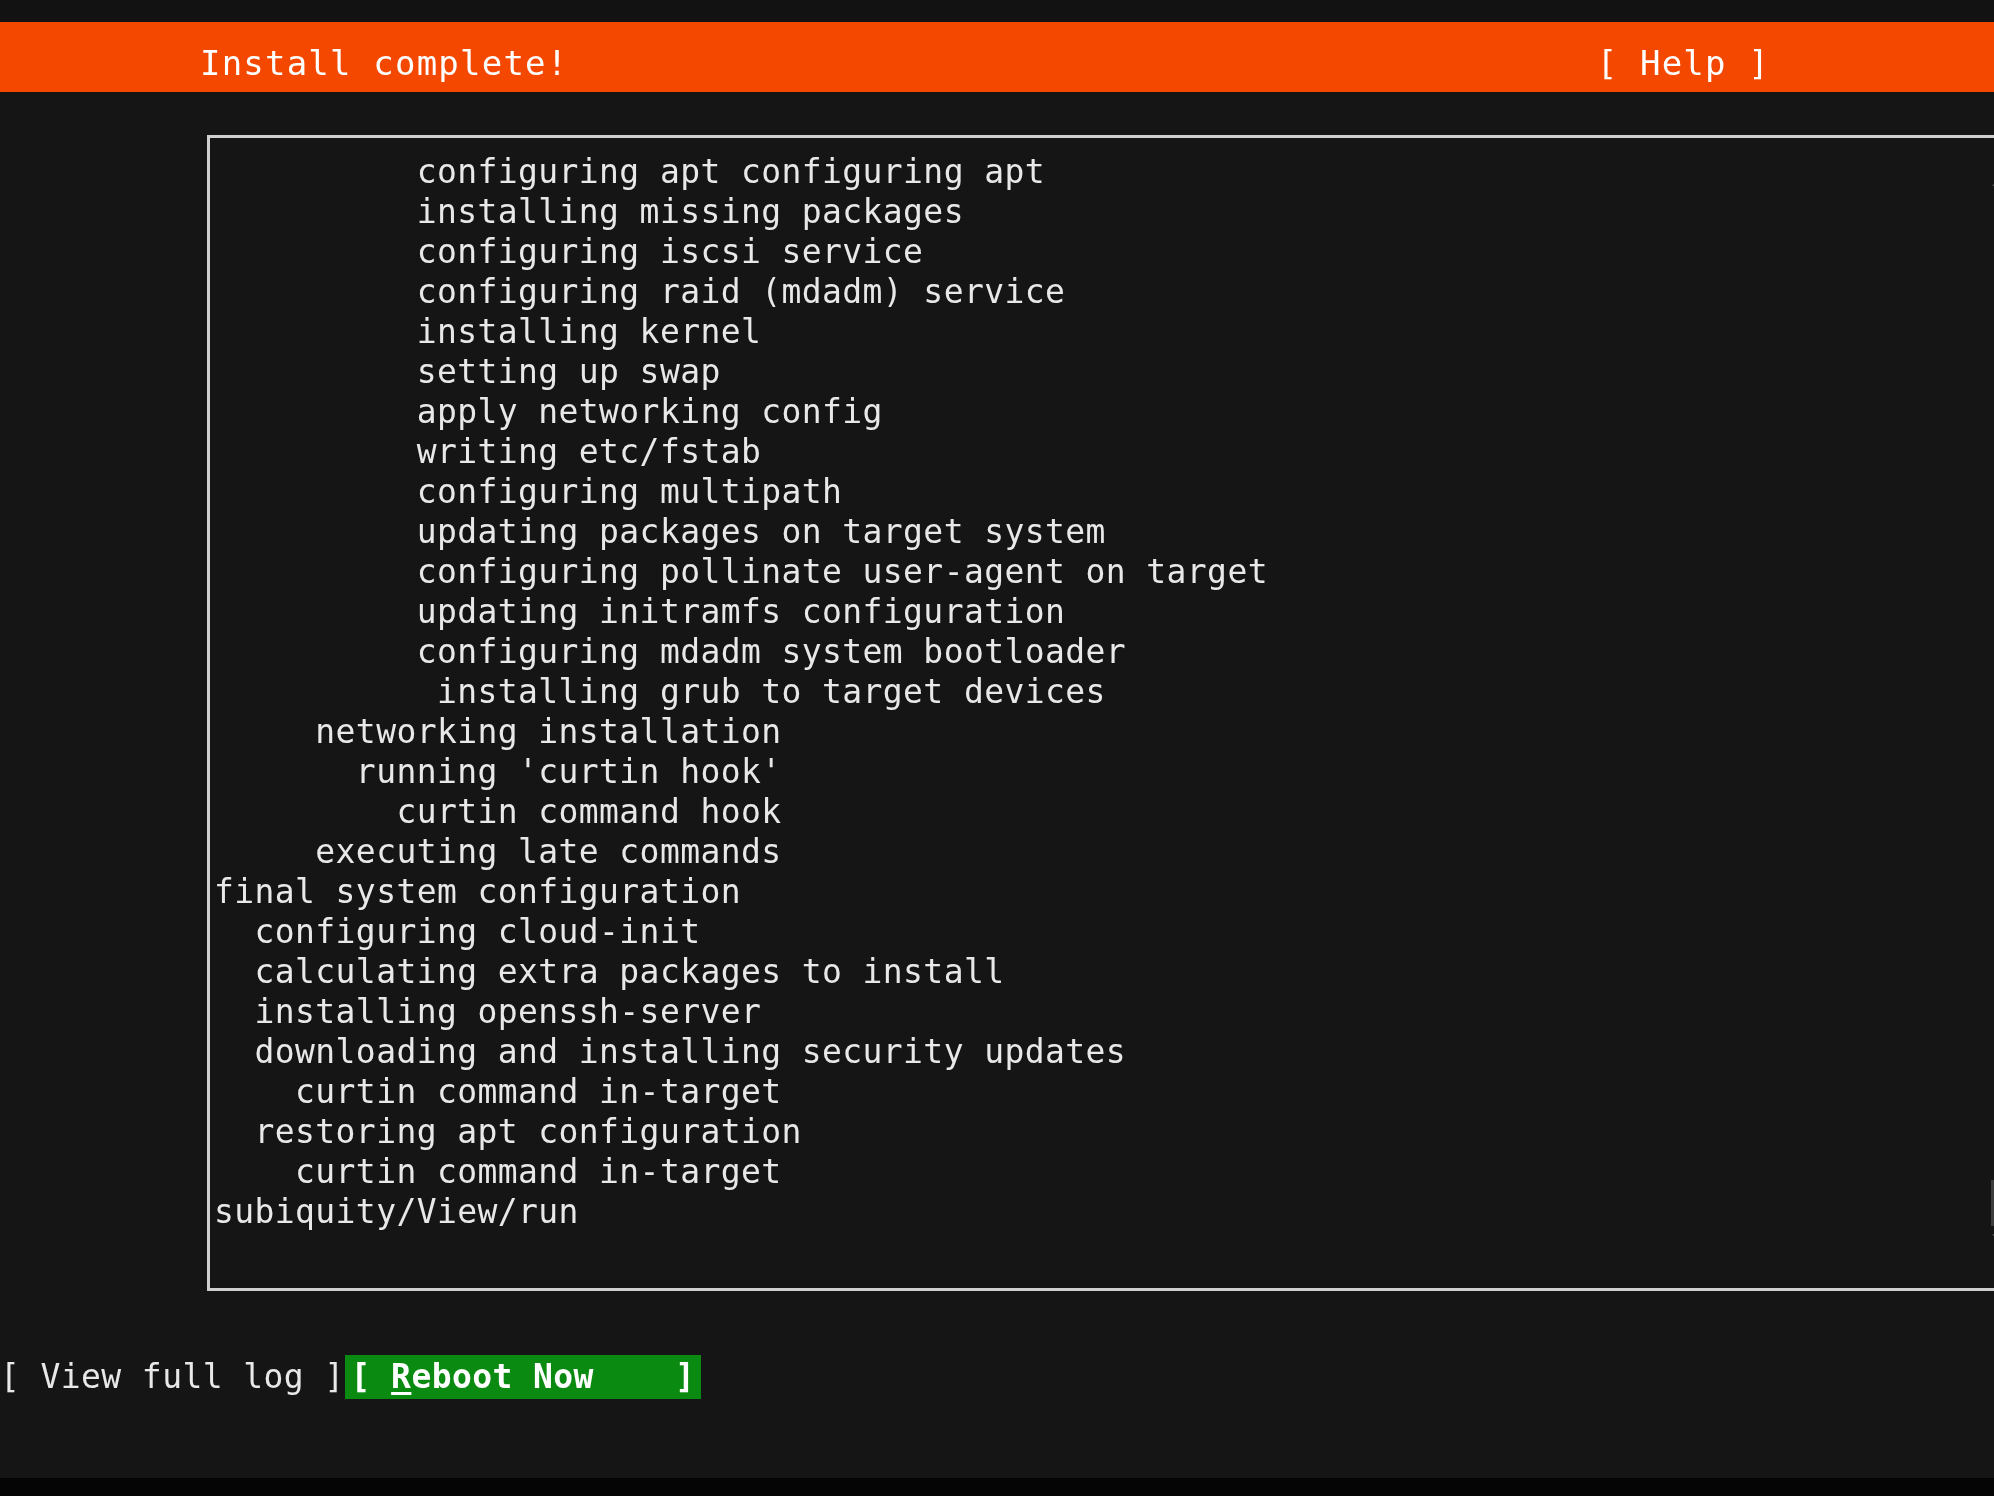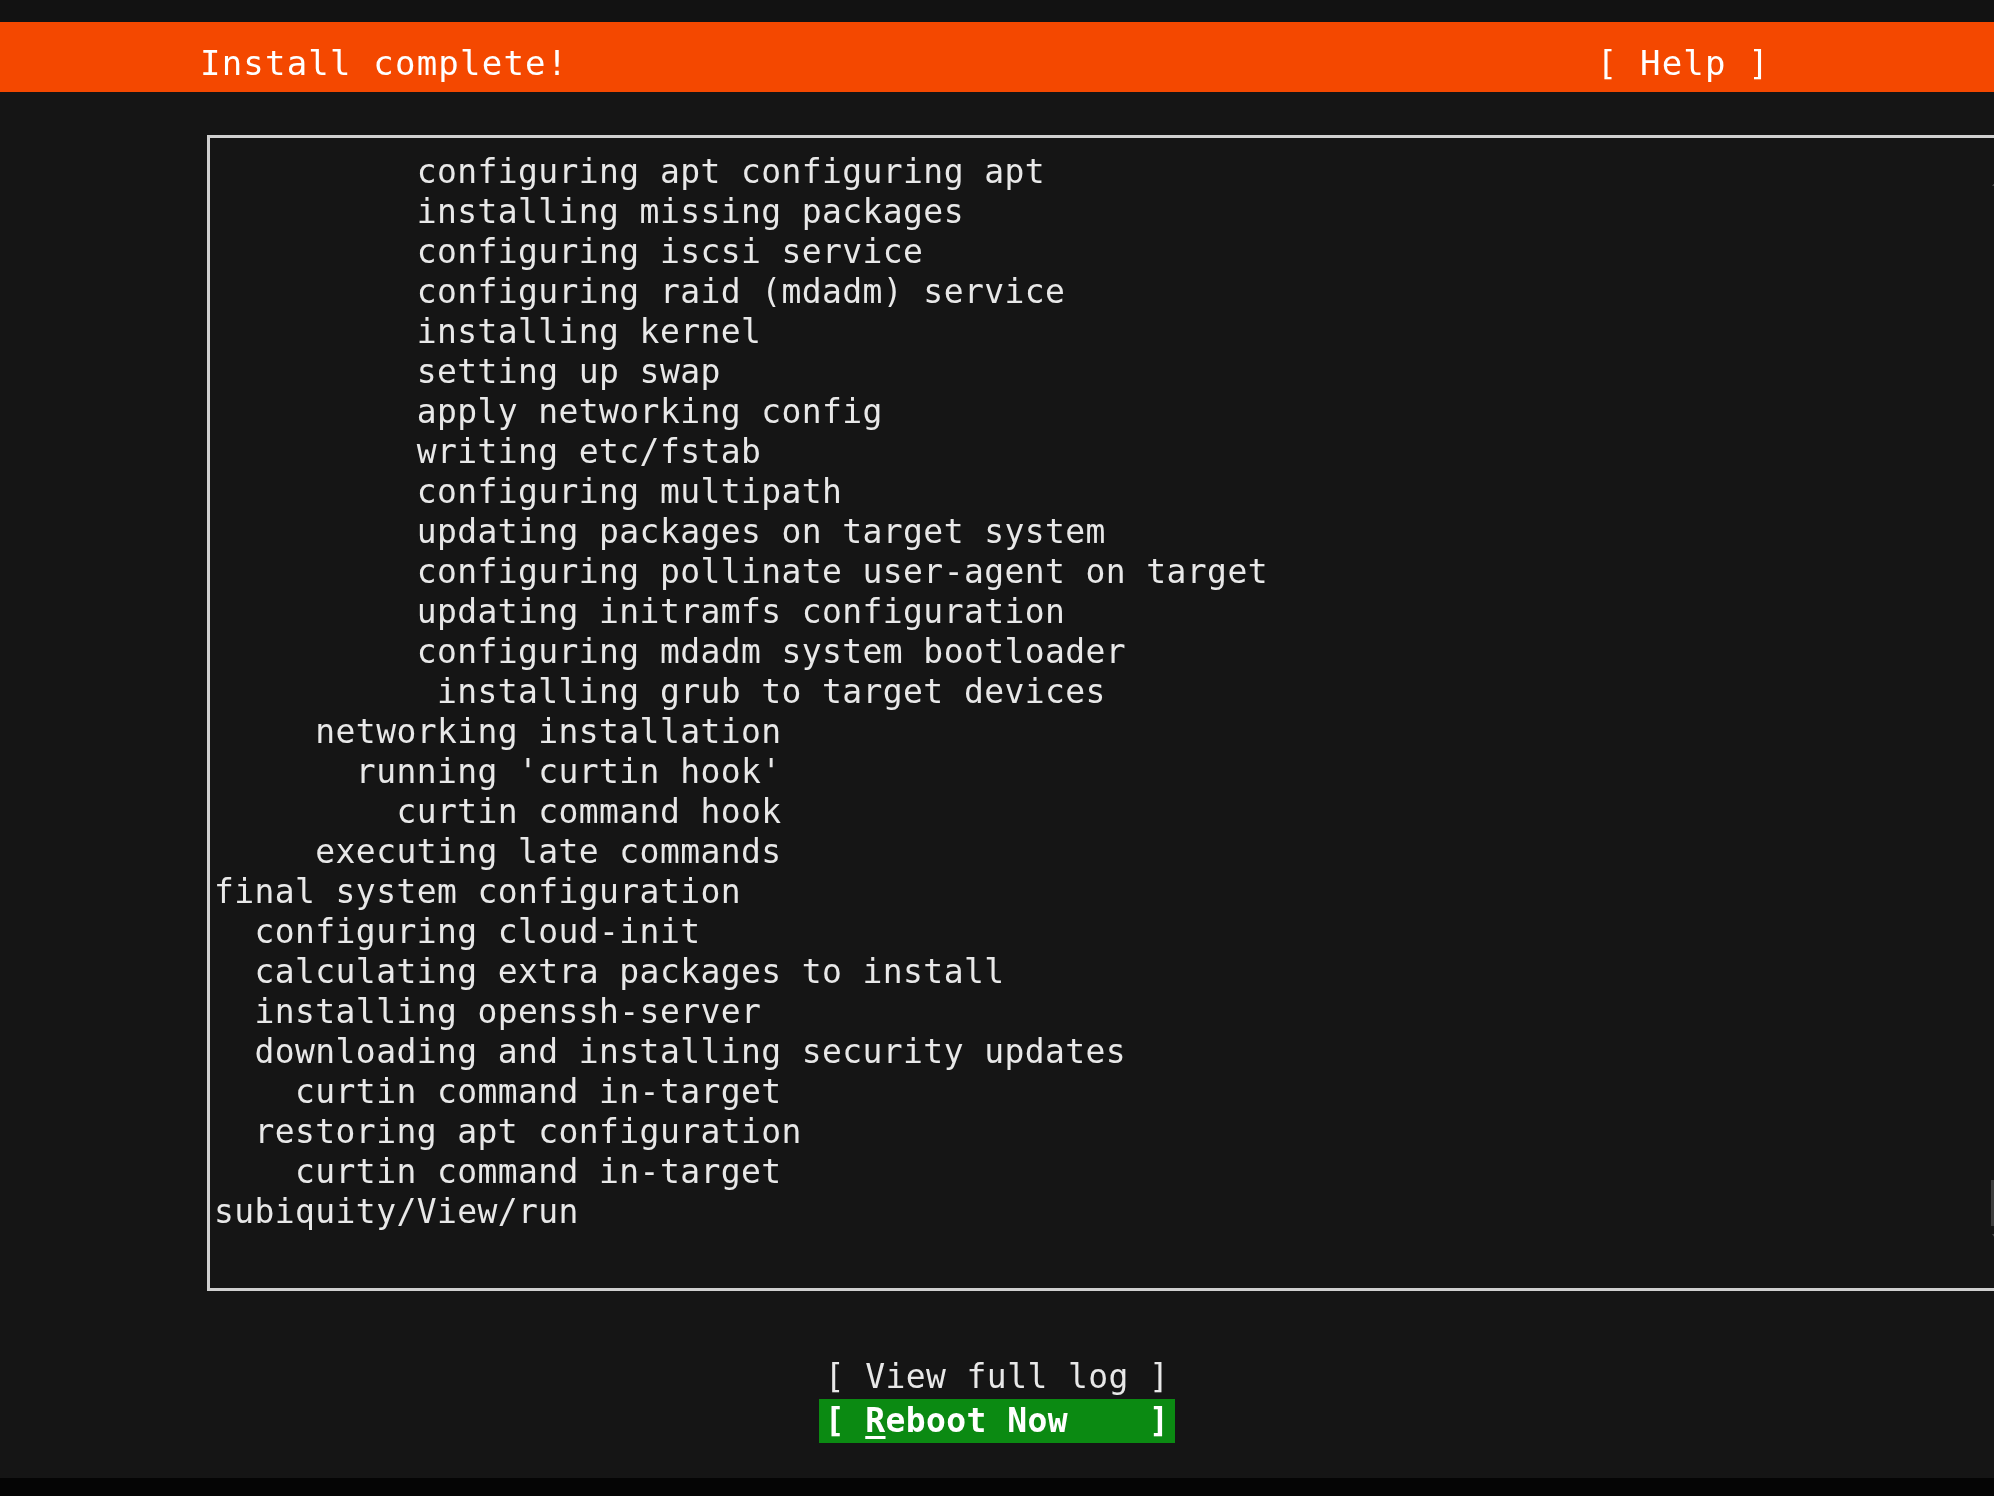--- a/index.html
+++ b/index.html
@@ -122,21 +122,21 @@
     cursor: pointer;
   }
 
   
   #buttons {
     position: absolute;
     left: 0;
     top: 1355px;
     width: 1994px;
     display: flex;
-    flex-direction: column;
+    flex-direction: row;
     align-items: center;
   }
   .btn {
     font-size: 33px;
     line-height: 44px;
     height: 44px;
     white-space: pre;
     letter-spacing: 0.4px;
     color: #e8e8e8;
     cursor: pointer;

